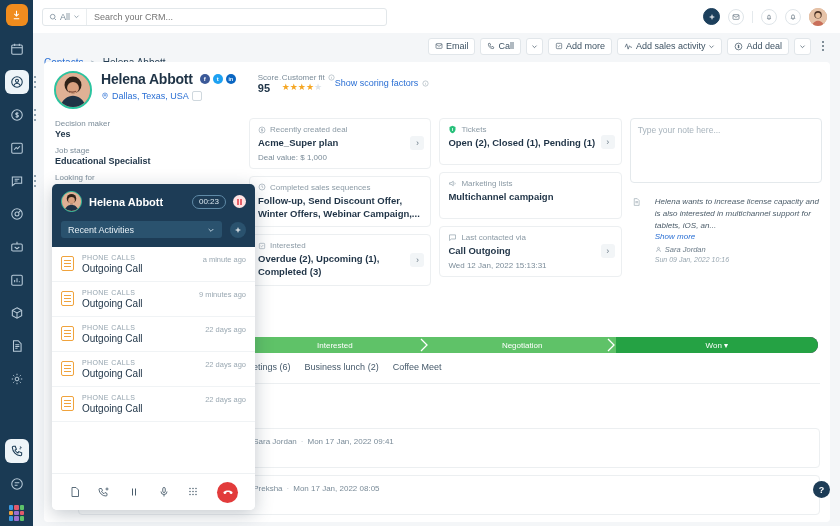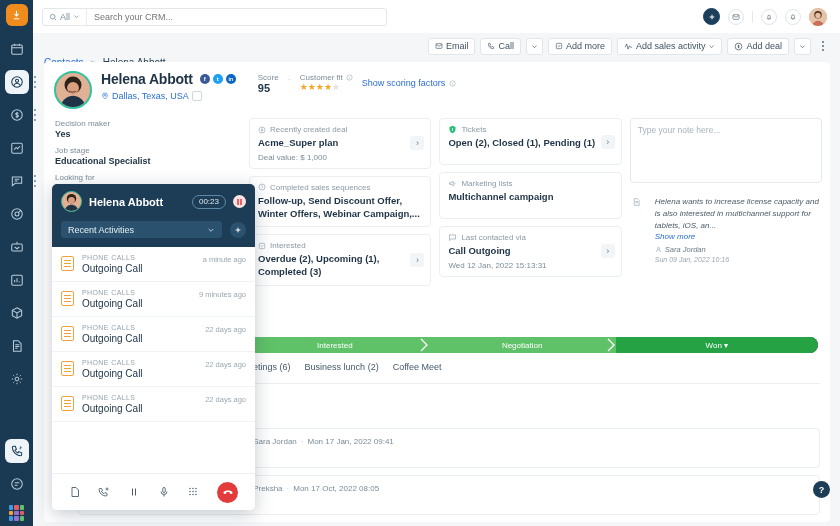--- a/index.html
+++ b/index.html
@@ -81,21 +81,21 @@
   }
   .prof{ display:flex; padding:9px 10px 0 10px; }
   .pavatar{ width:38px;height:38px;border-radius:50%;overflow:hidden;
     border:2px solid #2bc4a0; background:#c98f6c;}
   .pname{ font-size:14px;font-weight:bold;color:#1f3346;letter-spacing:-.2px;}
   .socials{display:flex;gap:3px;}
   .soc{width:10px;height:10px;border-radius:50%;display:flex;align-items:center;
     justify-content:center;color:#fff;font-size:6px;font-weight:bold;}
   .loc{ display:flex;align-items:center;gap:3px;color:#2a6fd4;font-size:9px;margin-top:4px;}
   .copybox{width:10px;height:10px;border:1px solid #cfd8de;border-radius:2px;}
-  .scorebox{display:flex;align-items:flex-start;gap:9px;margin-left:22px;padding-top:2px;}
+  .scorebox{display:flex;align-items:flex-start;margin-left:22px;padding-top:2px;}
   .lbl{font-size:8px;color:#7b8c99;}
   .val{font-size:11px;font-weight:bold;color:#22374a;}
   .stars{color:#f5a623;font-size:9px;letter-spacing:0px;}
   .stars .off{color:#dde3e8;}
   .scorelink{color:#2a6fd4;font-size:9px;}
   
   .fields{ padding:10px 10px 0 11px; width:205px;}
   .f-l{font-size:8px;color:#7b8c99;}
   .f-v{font-size:9px;color:#22374a;font-weight:bold;margin-top:1px;margin-bottom:7px;}
   
@@ -745,21 +745,21 @@
           <span class="tmeta">
             <span class="tdot">·</span>
             <span>
               <svg width="7" height="7" viewBox="0 0 24 24" fill="none" stroke="#8b9aa5" stroke-width="2">
                 <circle cx="12" cy="8" r="3.5"></circle>
                   <path d="M5 20a7 7 0 0 1 14 0"></path>
                 </svg>
               </span>
             <span>Preksha</span>
             <span class="tdot">·</span>
-            <span>Mon 17 Oct, 2022 08:05</span>
+            <span>Mon 17 Jan, 2022 08:05</span>
           </span>
         </div>
         <div class="tsub">Mobile</div>
       </div>
     </div>
   </div>
 </div>
 
 <div id="callpanel">
   <div class="cp-head">

